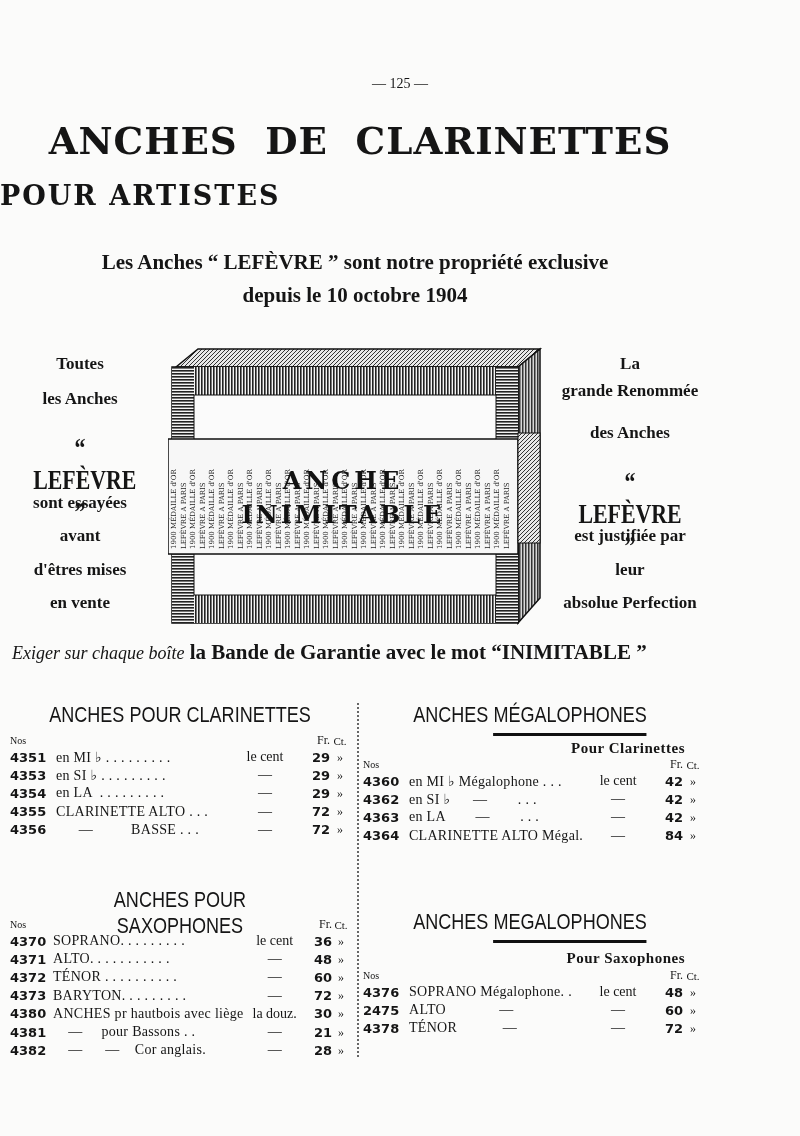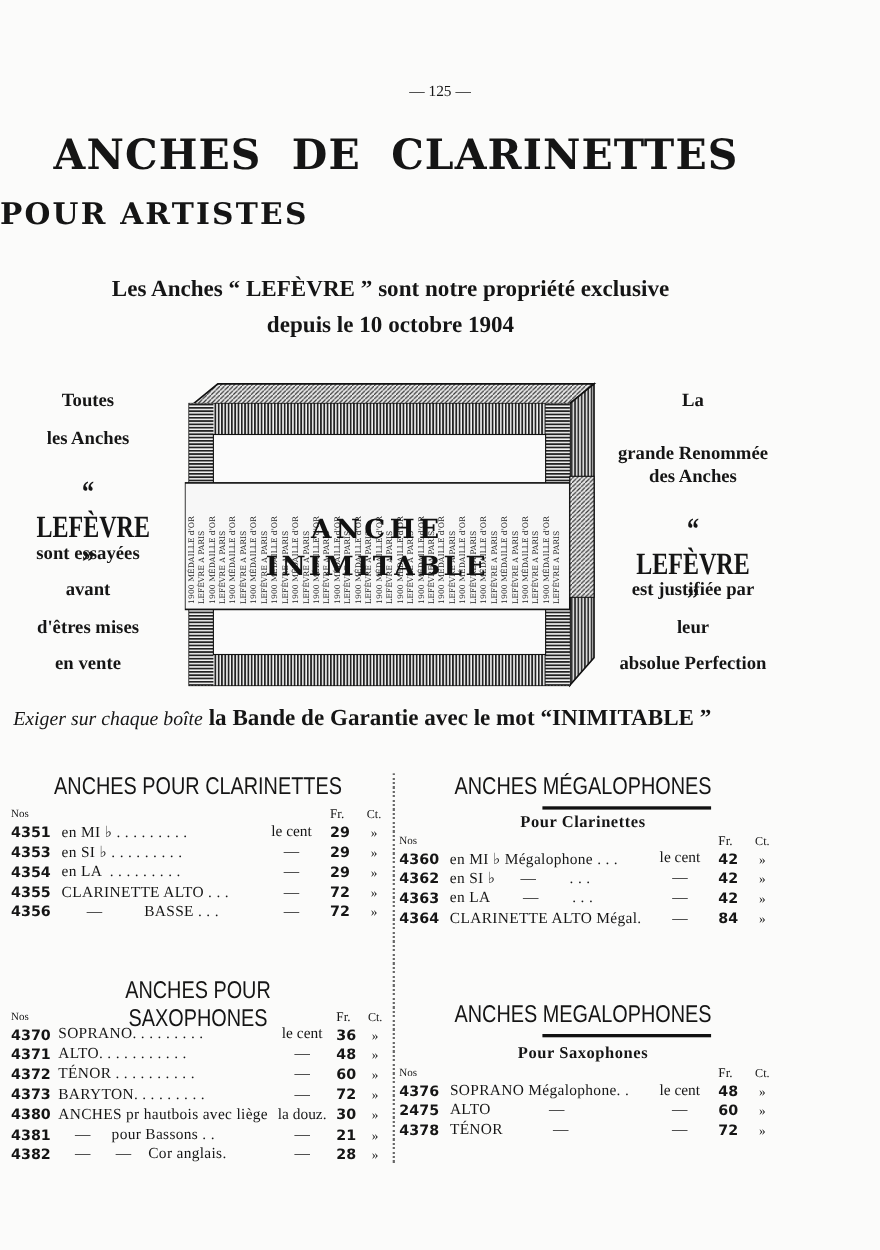--- a/index.html
+++ b/index.html
@@ -34,29 +34,29 @@
 
   .notice { left: 12px; top: 640px; width: 780px; font-size: 21px; }
   .notice .it { font-style: italic; font-size: 18px; }
   .notice .b { font-weight: bold; }
 
   .divider { left: 357px; top: 703px; width: 2px; height: 355px;
     background: repeating-linear-gradient(to bottom, #666 0 2px, transparent 2px 4px); }
 
   .sec-title { text-align: center; font-family: "Liberation Sans Narrow","Liberation Sans", sans-serif;
     font-size: 22px; transform: scaleX(0.82); transform-origin: center; }
-  .sub-sec { text-align: center; font-weight: bold; font-size: 15px; letter-spacing: 0.5px; }
+  .sub-sec { text-align: right; font-weight: bold; font-size: 15px; letter-spacing: 0.5px; }
   .under { text-decoration: none; border-bottom: 3px solid #111; padding-bottom: 6px; }
 
   table.price { position: absolute; border-collapse: collapse; font-size: 14px; }
   table.price td { padding: 0; height: 18.2px; white-space: nowrap; vertical-align: middle; }
   table.price td.num { font-family: "DejaVu Sans", sans-serif; font-weight: bold; font-size: 13px; width: 46px; }
   table.price td.desc { letter-spacing: 0.3px; }
   table.price td.unit { text-align: center; width: 70px; }
-  table.price td.fr { font-family: "DejaVu Sans", sans-serif; font-weight: bold; font-size: 13px; text-align: left; width: 30px; margin-left: 27px; }
+  table.price td.fr { font-family: "DejaVu Sans", sans-serif; font-weight: bold; font-size: 13px; text-align: right; width: 30px; margin-left: 27px; }
   table.price td.ct { text-align: center; width: 20px; font-size: 12px; }
   table.price tr.hdr td { font-size: 11px; height: 14px; }
 </style>
 </head>
 <body>
 
 <div class="abs page-number">— 125 —</div>
 <div class="abs main-title">ANCHES DE CLARINETTES</div>
 <div class="abs sub-title">POUR ARTISTES</div>
 <div class="abs statement l1">Les Anches “ LEFÈVRE ” sont notre propriété exclusive</div>
@@ -144,21 +144,21 @@
         <text transform="translate(331,206) rotate(-90)">1900 MÉDAILLE d'OR</text>
         <text transform="translate(340.5,206) rotate(-90)">LEFÈVRE A PARIS</text>
       </g>
     <text x="175" y="146" text-anchor="middle" font-family="DejaVu Serif, serif" font-size="24" font-weight="bold" fill="#111" letter-spacing="4">ANCHE</text>
     <text x="175" y="180" text-anchor="middle" font-family="DejaVu Serif, serif" font-size="24" font-weight="bold" fill="#111" letter-spacing="3">INIMITABLE</text>
   </svg>
 </div>
 
 <div class="abs side-col side-right">
   <div style="top:4px">La</div>
-  <div style="top:52px">grande Renommée</div>
+  <div style="top:31px">grande Renommée</div>
   <div style="top:73px">des Anches</div>
   <div style="top:116px" class="brand">“ LEFÈVRE ”</div>
   <div style="top:176px">est justifiée par</div>
   <div style="top:210px">leur</div>
   <div style="top:243px">absolue Perfection</div>
 </div>
 
 <div class="abs notice">
   <span class="it">Exiger sur chaque boîte</span>
   <span class="b">la Bande de Garantie avec le mot “INIMITABLE ”</span>

